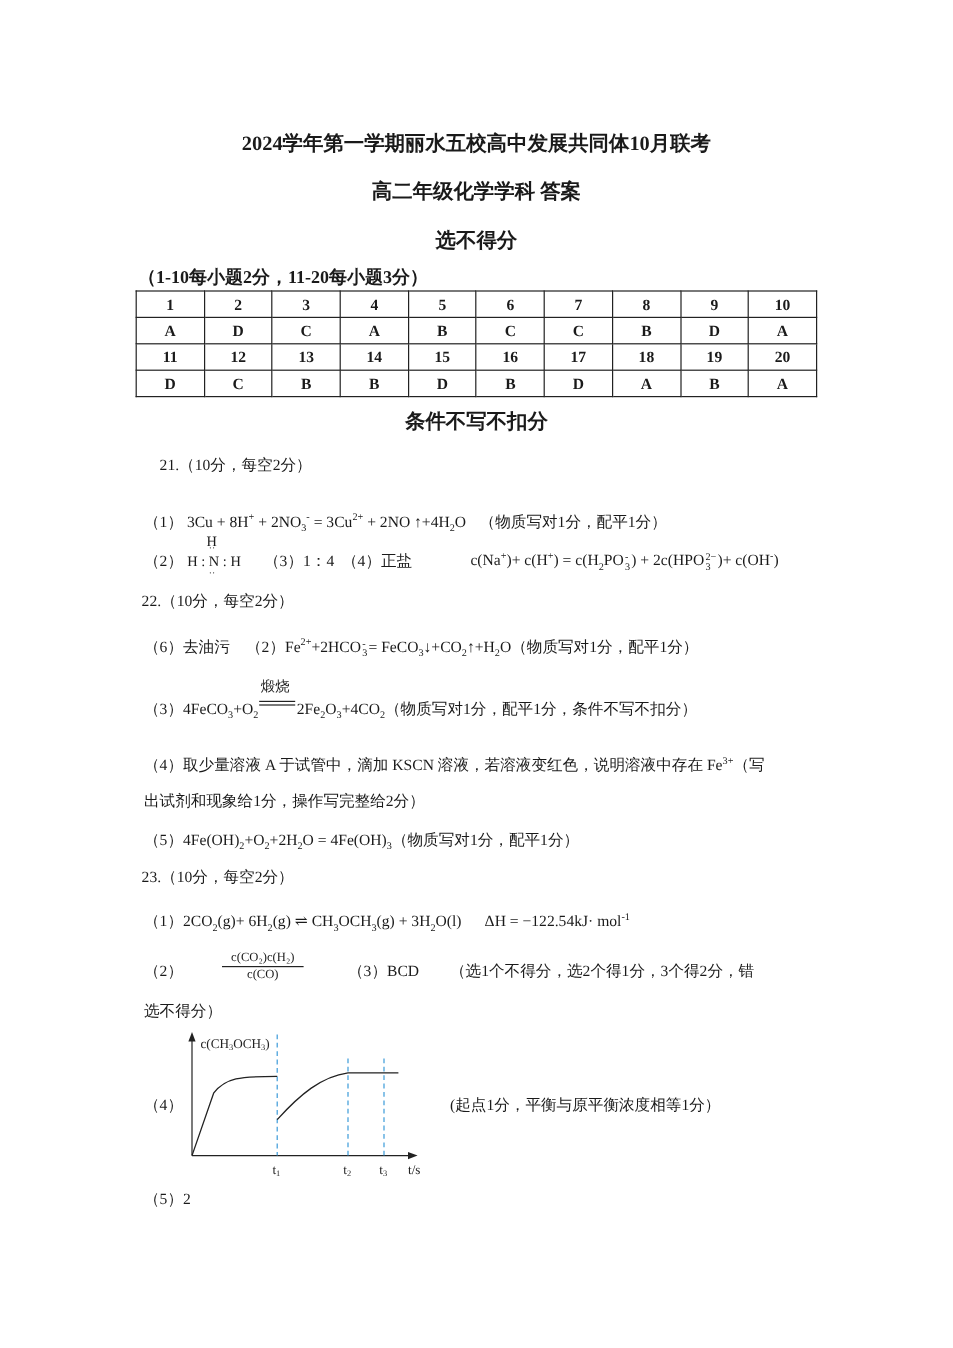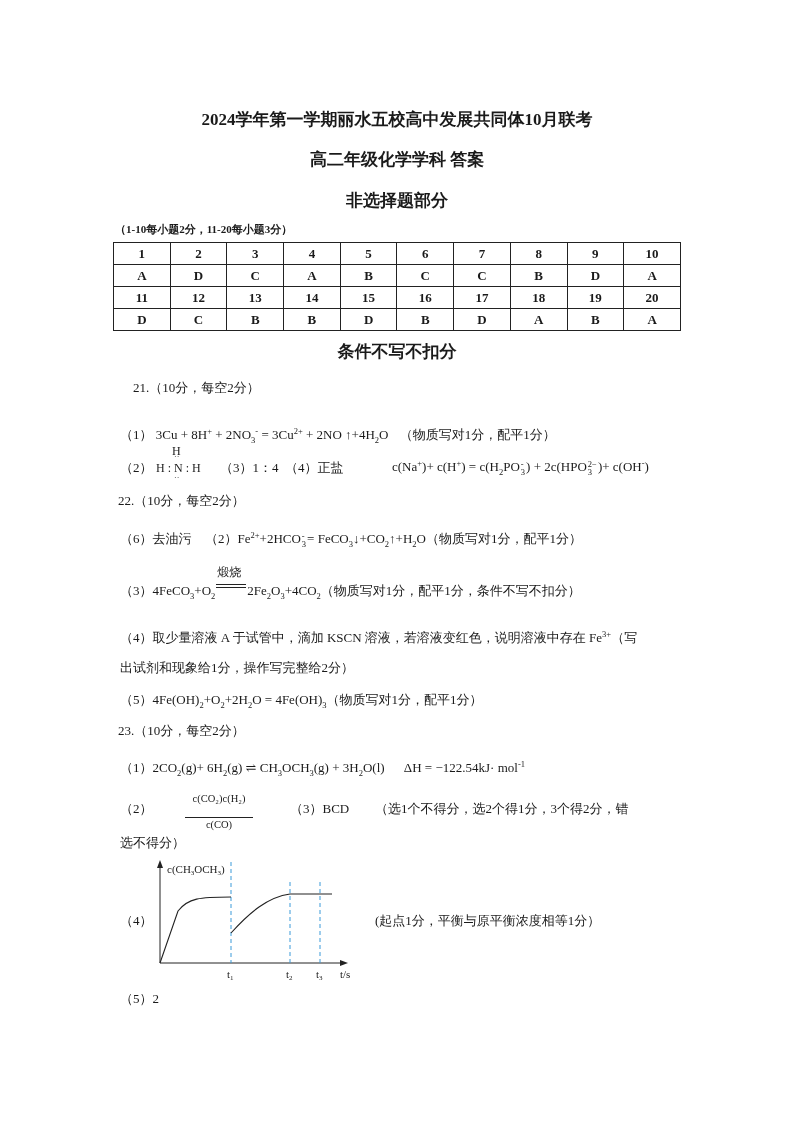--- a/index.html
+++ b/index.html
@@ -12,21 +12,21 @@
   }
   .abs { position: absolute; white-space: nowrap; }
   .title {
     font-weight: bold;
     font-size: 17px;
     left: 0; width: 794px; text-align: center;
   }
   .t1 { top: 108px; }
   .t2 { top: 148px; }
   .t3 { top: 189px; }
-  .note-bold { font-weight: bold; font-size: 11px; left: 115px; top: 222px; }
+  .note-bold { font-weight: bold; font-size: 15px; left: 115px; top: 222px; }
   table.answers {
     position: absolute;
     left: 113px; top: 242px;
     width: 568px;
     border-collapse: collapse;
     table-layout: fixed;
   }
   table.answers td {
     border: 1px solid #222;
     height: 22px;
@@ -47,32 +47,32 @@
   .dot-struct .lp-top { position: absolute; left: 18px; top: 10px; font-size: 8px; line-height: 6px; }
   .dot-struct .lp-bot { position: absolute; left: 18px; top: 31px; font-size: 8px; line-height: 6px; }
   .cond {
     display: inline-block; position: relative; width: 30px; height: 14px; vertical-align: baseline; margin: 0 1px;
   }
   .cond .lbl { position: absolute; left: 1px; top: -17px; font-size: 12px; }
   .cond .bar1, .cond .bar2 { position: absolute; left: 0; width: 30px; border-top: 1.3px solid #222; }
   .cond .bar1 { top: 3px; }
   .cond .bar2 { top: 6px; }
   .frac { position: absolute; left: 185px; top: 793px; font-size: 10.5px; text-align: center; width: 68px; }
-  .frac .num { display: block; border-bottom: 1px solid #222; padding-bottom: 13px; }
+  .frac .num { display: block; border-bottom: 1px solid #222; padding-bottom: 1px; }
   .frac .den { display: block; padding-top: 1px; }
   .graph { position: absolute; left: 145px; top: 855px; }
 </style>
 </head>
 <body>
 
 <div>
 
   <div class="abs title t1">2024学年第一学期丽水五校高中发展共同体10月联考</div>
   <div class="abs title t2">高二年级化学学科  答案</div>
-  <div class="abs title t3">非选择题部分</div>
+  <div class="abs title t3">选不得分</div>
   <div class="abs note-bold">（1-10每小题2分，11-20每小题3分）</div>
 
   <table class="answers">
     <tbody id="answer-tbody">
         <tr>
           <td>1</td>
           <td>2</td>
           <td>3</td>
           <td>4</td>
           <td>5</td>

